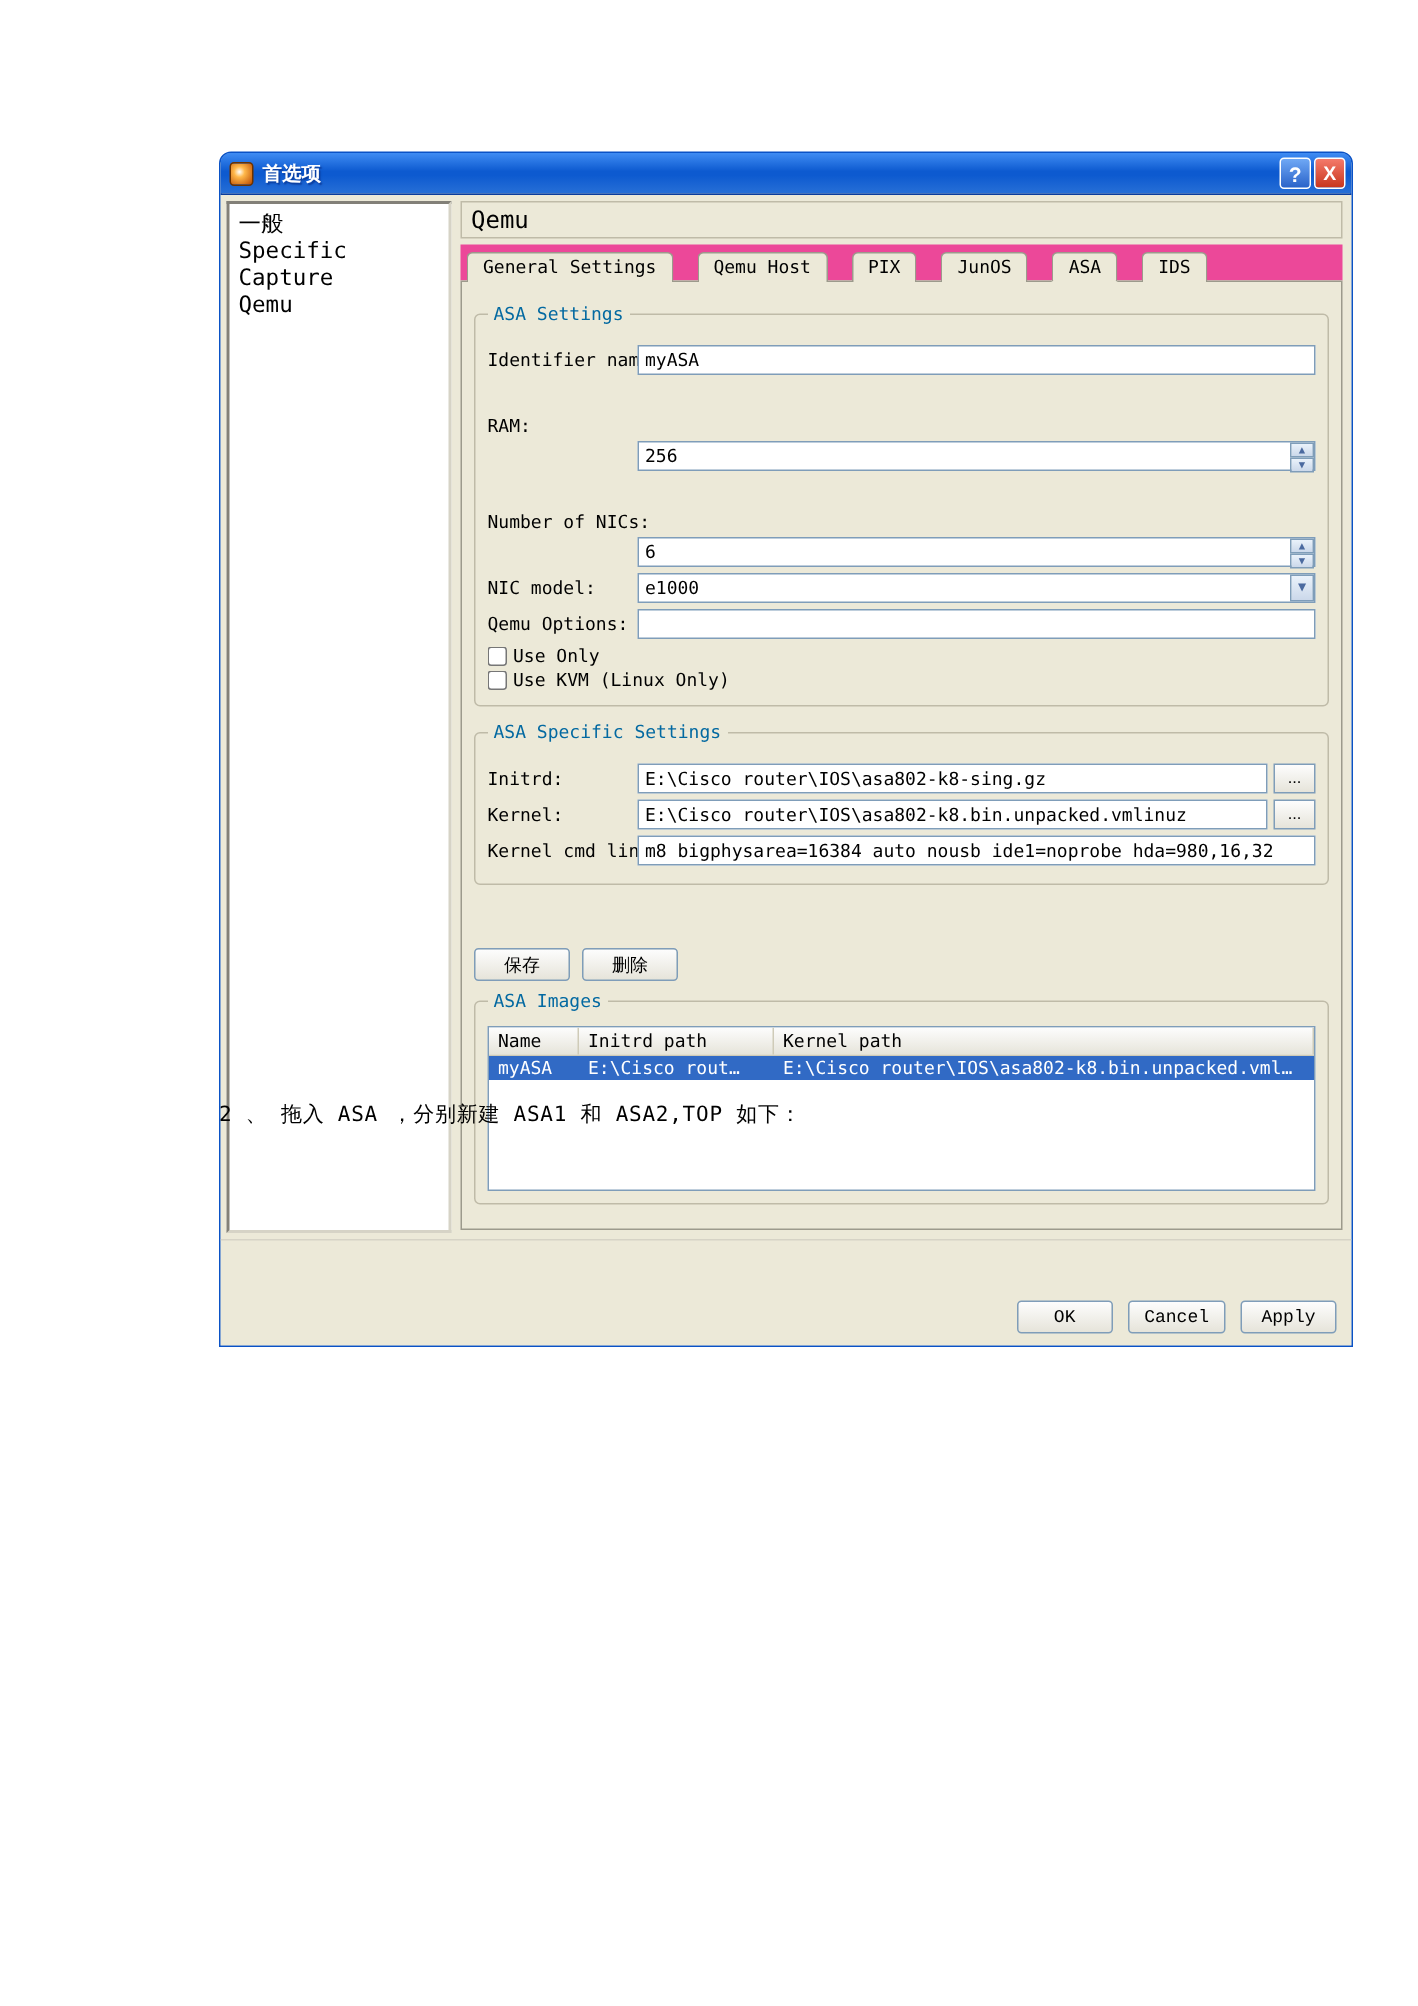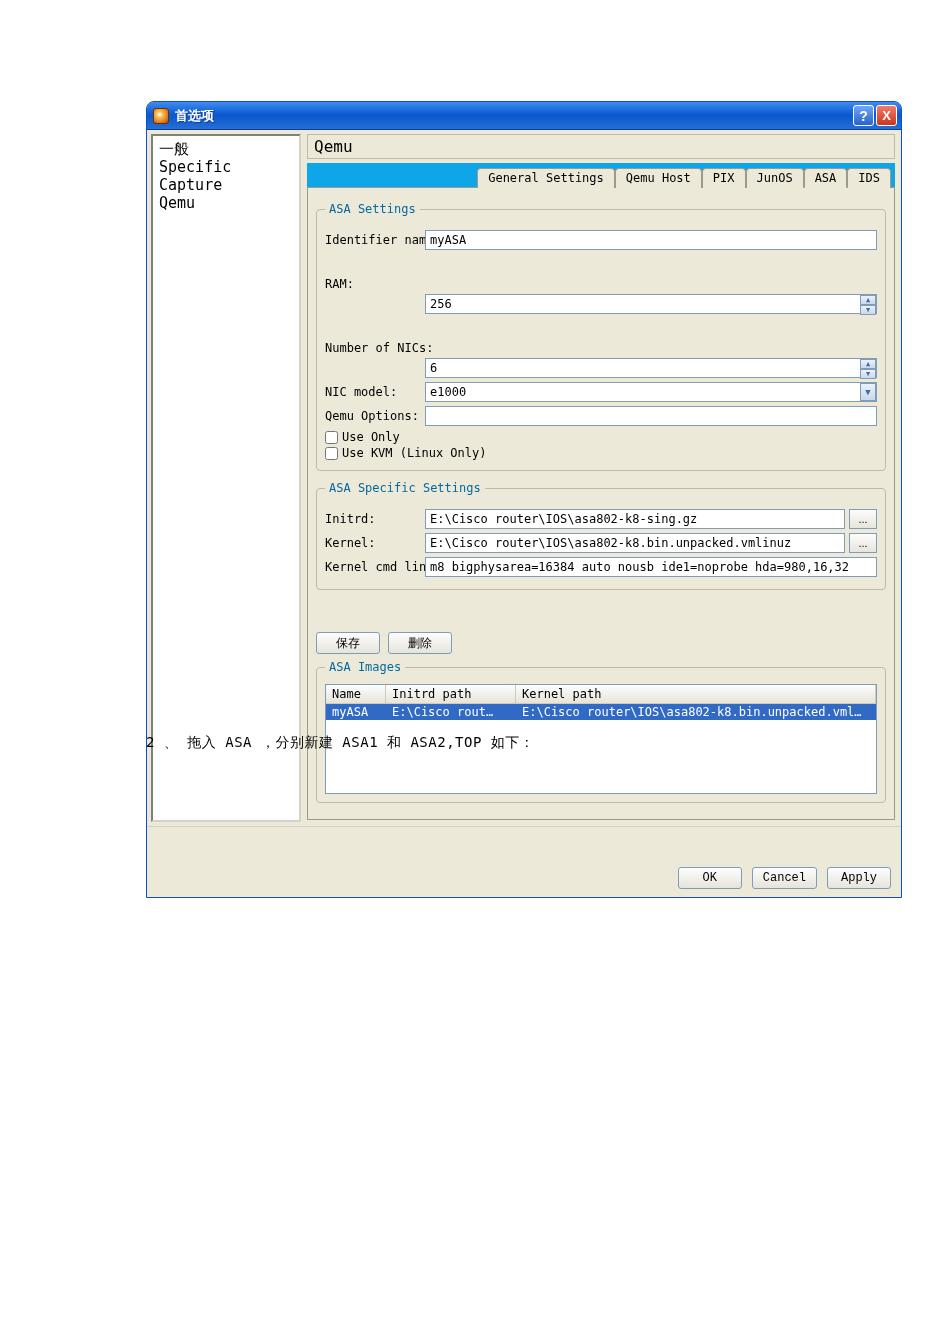--- a/index.html
+++ b/index.html
@@ -85,25 +85,24 @@
       font-family: SimSun, monospace;
       font-size: 16px;
       border: 1px solid #bfbba8;
       background: #ece9d8;
       padding: 2px 6px;
       margin-bottom: 4px;
     }
     
     .tabs {
       display: flex;
-      gap: 0;
+      gap: 16px;
       padding: 4px 4px 0 4px;
-      background: #0ea5e9;
-      font-family: SimSun, monospace;
-      justify-content: flex-end;
+      background: #ec4899;
+      font-family: SimSun, monospace;
     }
     .tab {
       padding: 2px 10px;
       background: #ece9d8;
       border: 1px solid #9c9a8c;
       border-bottom: none;
       border-radius: 4px 4px 0 0;
       font-size: 12px;
       cursor: pointer;
       position: relative;

